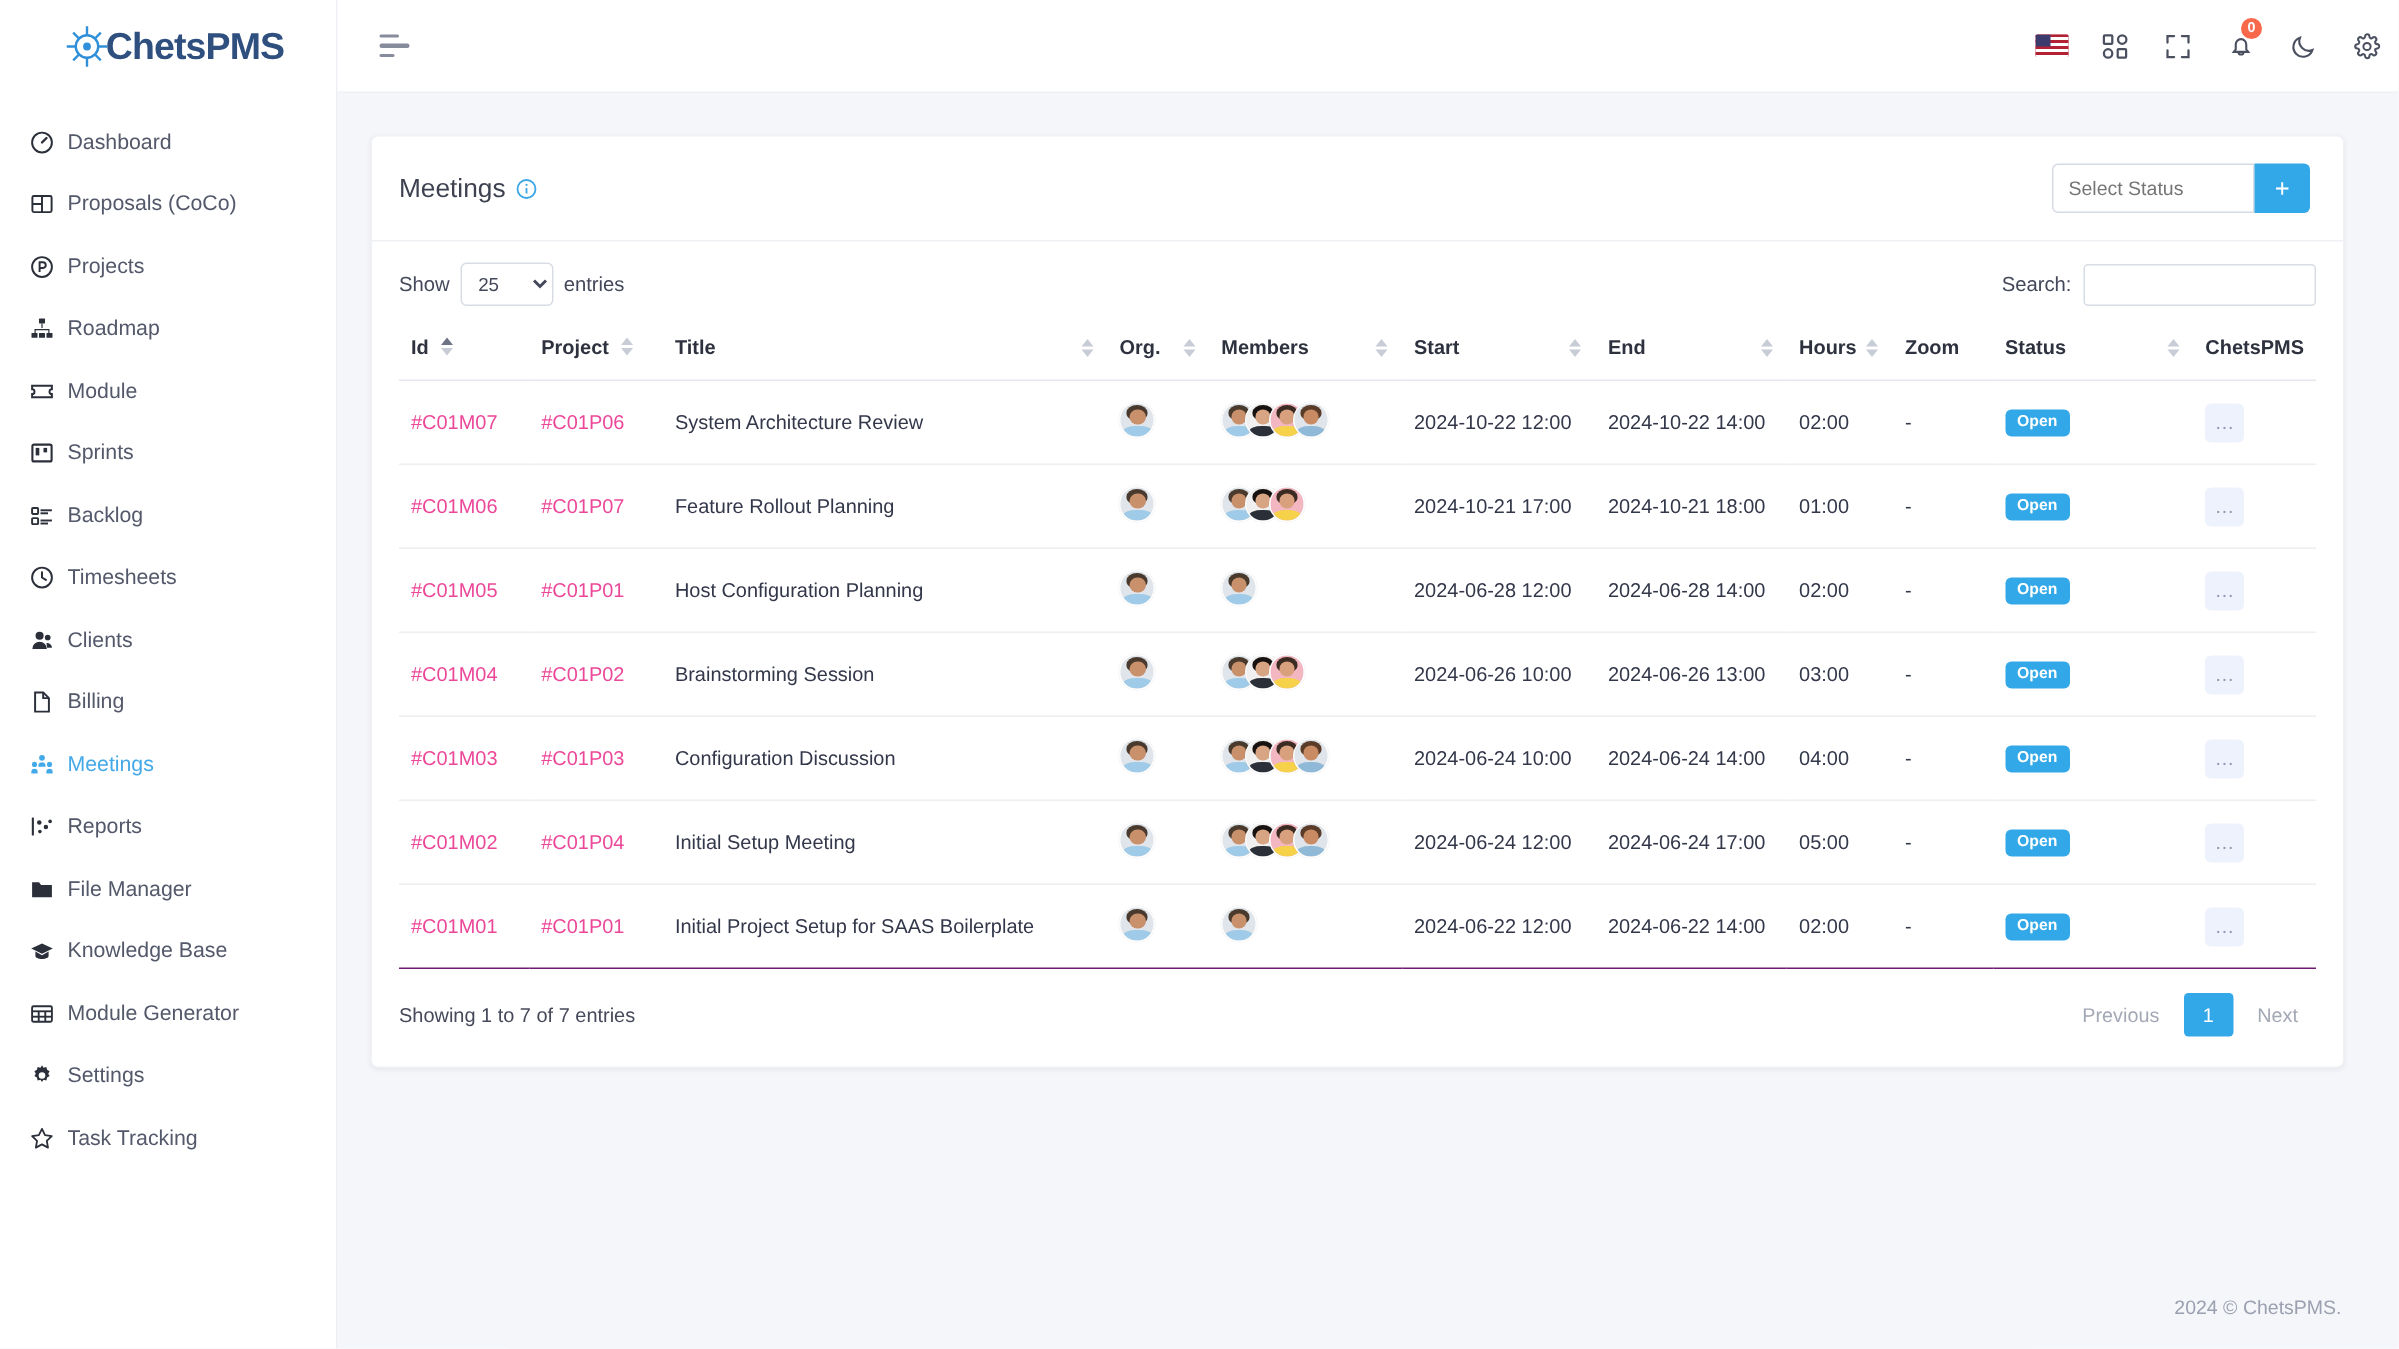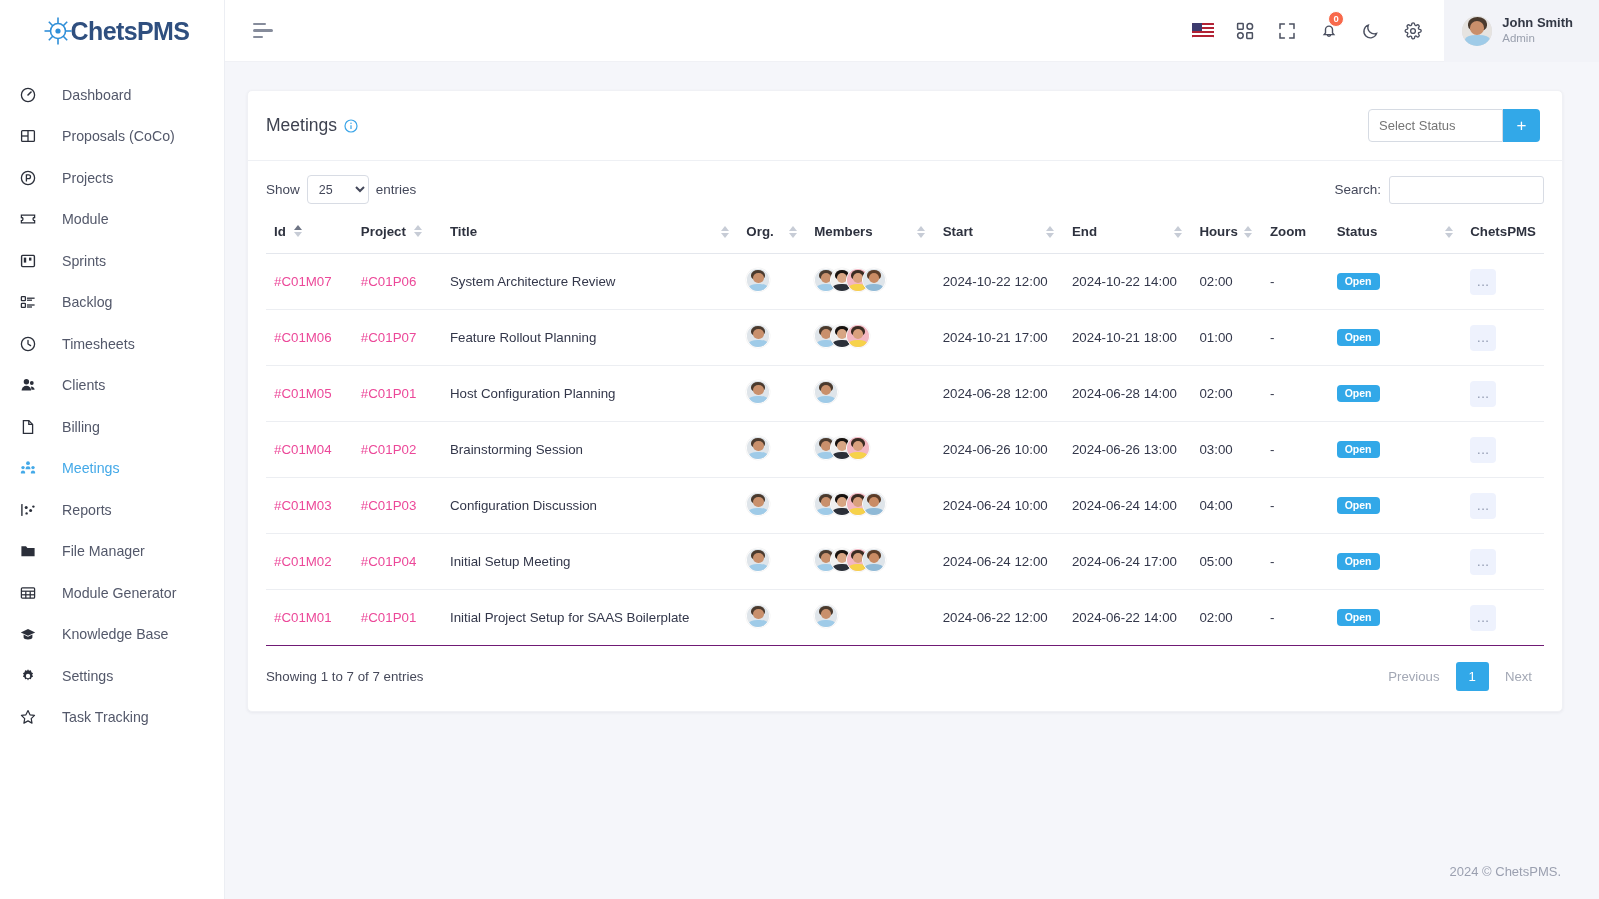--- a/index.html
+++ b/index.html
@@ -38,21 +38,21 @@
     padding: 0 18px 0 20px;
     color: #53586a;
     font-size: 14.2px;
     cursor: pointer;
     position: relative;
   }
   .nav-item .nav-ico {
     width: 22px; flex: 0 0 22px; display: flex; align-items: center;
     justify-content: flex-start; color: #2b2f3a;
   }
-  .nav-item .nav-label { margin-left: 20px; white-space: nowrap; }
+  .nav-item .nav-label { margin-left: 3px; white-space: nowrap; }
   .nav-item.active { color: #44a9e8; }
   .nav-item.active .nav-ico { color: #44a9e8; }
   .nav-chevron { margin-left: auto; color: #9aa0ae; font-size: 12px; }
 
   
   #main { flex: 1 1 auto; display: flex; flex-direction: column; height: 899px; min-width: 0; }
 
   
   #topbar {
     height: 62px; background: #fff;
@@ -250,20 +250,32 @@
     <div class="nav-item">
       <span class="nav-ico">
         <svg width="16" height="16" viewBox="0 0 16 16" fill="none" stroke="currentColor" stroke-width="1.3">
           <circle cx="8" cy="8" r="6.6"></circle>
             <path d="M6.4 11.4V4.8h2.2a1.9 1.9 0 0 1 0 3.8H6.4"></path>
         </svg>
       </span>
       <span class="nav-label">Projects</span>
     </div>
 
+    <div class="nav-item">
+      <span class="nav-ico">
+        <svg width="16" height="16" viewBox="0 0 16 16" fill="currentColor">
+          <rect x="6" y="1.4" width="4" height="3.2" rx=".4"></rect>
+          <rect x="1" y="11" width="4" height="3.2" rx=".4"></rect>
+          <rect x="6" y="11" width="4" height="3.2" rx=".4"></rect>
+          <rect x="11" y="11" width="4" height="3.2" rx=".4"></rect>
+          <path d="M7.6 4.6h.8v3h-.8zM3 11V8.4h10V11h-.8V9.2H3.8V11z"></path>
+        </svg>
+      </span>
+      <span class="nav-label">Roadmap</span>
+    </div>
 
     <div class="nav-item">
       <span class="nav-ico">
         <svg width="16" height="16" viewBox="0 0 16 16" fill="none" stroke="currentColor" stroke-width="1.3">
           <path d="M1.4 4.2h13.2v2.3a1.6 1.6 0 0 0 0 3.2v2.1H1.4v-2.1a1.6 1.6 0 0 0 0-3.2z"></path>
         </svg>
       </span>
       <span class="nav-label">Module</span>
     </div>
 
@@ -355,39 +367,39 @@
       <span class="nav-ico">
         <svg width="16" height="16" viewBox="0 0 16 16" fill="currentColor">
           <path d="M1.4 3.2h4.6l1.4 1.8h7.2v8.2H1.4z" rx="1"></path>
         </svg>
       </span>
       <span class="nav-label">File Manager</span>
     </div>
 
     <div class="nav-item">
       <span class="nav-ico">
+        <svg width="16" height="16" viewBox="0 0 16 16" fill="currentColor">
+          <path d="M8 3 L15.2 6.4 8 9.8.8 6.4z"></path>
+          <path d="M3.6 8.4v3c0 1.1 2 2 4.4 2s4.4-.9 4.4-2v-3L8 10.8z"></path>
+        </svg>
+      </span>
+      <span class="nav-label">Knowledge Base</span>
+    </div>
+
+    <div class="nav-item">
+      <span class="nav-ico">
         <svg width="16" height="16" viewBox="0 0 16 16" fill="none" stroke="currentColor" stroke-width="1.25">
           <rect x="1.4" y="2.8" width="13.2" height="10.4" rx="1"></rect>
           <line x1="1.4" y1="6.2" x2="14.6" y2="6.2"></line>
             <line x1="1.4" y1="9.8" x2="14.6" y2="9.8"></line>
           <line x1="5.8" y1="6.2" x2="5.8" y2="13.2"></line>
             <line x1="10.2" y1="6.2" x2="10.2" y2="13.2"></line>
         </svg>
       </span>
       <span class="nav-label">Module Generator</span>
-    </div>
-
-    <div class="nav-item">
-      <span class="nav-ico">
-        <svg width="16" height="16" viewBox="0 0 16 16" fill="currentColor">
-          <path d="M8 3 L15.2 6.4 8 9.8.8 6.4z"></path>
-          <path d="M3.6 8.4v3c0 1.1 2 2 4.4 2s4.4-.9 4.4-2v-3L8 10.8z"></path>
-        </svg>
-      </span>
-      <span class="nav-label">Knowledge Base</span>
     </div>
 
     <div class="nav-item">
       <span class="nav-ico">
         <svg width="16" height="16" viewBox="0 0 16 16" fill="currentColor">
           <path d="M8 1.2l1 1.6 1.9-.5.5 1.9 1.7 1-1 1.6 1 1.6-1.7 1-.5 1.9-1.9-.5-1 1.6-1-1.6-1.9.5-.5-1.9-1.7-1 1-1.6-1-1.6 1.7-1 .5-1.9 1.9.5z"></path>
           <circle cx="8" cy="8" r="2.2" fill="#fff"></circle>
         </svg>
       </span>
       <span class="nav-label">Settings</span>
@@ -446,34 +458,20 @@
           <path d="M14.6 11.4A6.4 6.4 0 0 1 6.3 3.2a6.5 6.5 0 1 0 8.3 8.2z"></path>
         </svg>
       </div>
       <div class="top-ico">
         <svg width="18" height="18" viewBox="0 0 18 18" fill="none" stroke="currentColor" stroke-width="1.35">
           <circle cx="9" cy="9" r="2.4"></circle>
           <path d="M14.5 11a1.2 1.2 0 0 0 .24 1.33l.04.05a1.45 1.45 0 1 1-2.06 2.06l-.04-.05a1.2 1.2 0 0 0-1.33-.24 1.2 1.2 0 0 0-.73 1.1v.13a1.45 1.45 0 1 1-2.9 0v-.07a1.2 1.2 0 0 0-.79-1.1 1.2 1.2 0 0 0-1.33.24l-.05.05a1.45 1.45 0 1 1-2.06-2.06l.05-.05a1.2 1.2 0 0 0 .24-1.33 1.2 1.2 0 0 0-1.1-.73H2.6a1.45 1.45 0 1 1 0-2.9h.07a1.2 1.2 0 0 0 1.1-.79 1.2 1.2 0 0 0-.24-1.33l-.05-.05A1.45 1.45 0 1 1 5.54 3.2l.05.05a1.2 1.2 0 0 0 1.33.24h.06a1.2 1.2 0 0 0 .73-1.1V2.3a1.45 1.45 0 1 1 2.9 0v.07a1.2 1.2 0 0 0 .73 1.1 1.2 1.2 0 0 0 1.33-.24l.05-.05a1.45 1.45 0 1 1 2.06 2.06l-.05.05a1.2 1.2 0 0 0-.24 1.33v.06a1.2 1.2 0 0 0 1.1.73h.13a1.45 1.45 0 1 1 0 2.9h-.07a1.2 1.2 0 0 0-1.1.73z"></path>
         </svg>
       </div>
 
-      <div class="user-box">
-        <span class="avatar-lg">
-          <span class="face">
-            <span class="bg" style="background:#e6e3e0"></span>
-            <span class="hair" style="background:#4a3a2e"></span>
-            <span class="head"></span>
-            <span class="body" style="background:#9fcbe8"></span>
-          </span>
-        </span>
-        <span>
-          <div class="user-name">John Smith</div>
-          <div class="user-role">Admin</div>
-        </span>
-      </div>
     </div>
   </header>
 
   <div id="content">
     <section class="card">
 
       <div class="card-head">
         <div class="card-title">
           <span>Meetings</span>
           <span class="info-ico">

